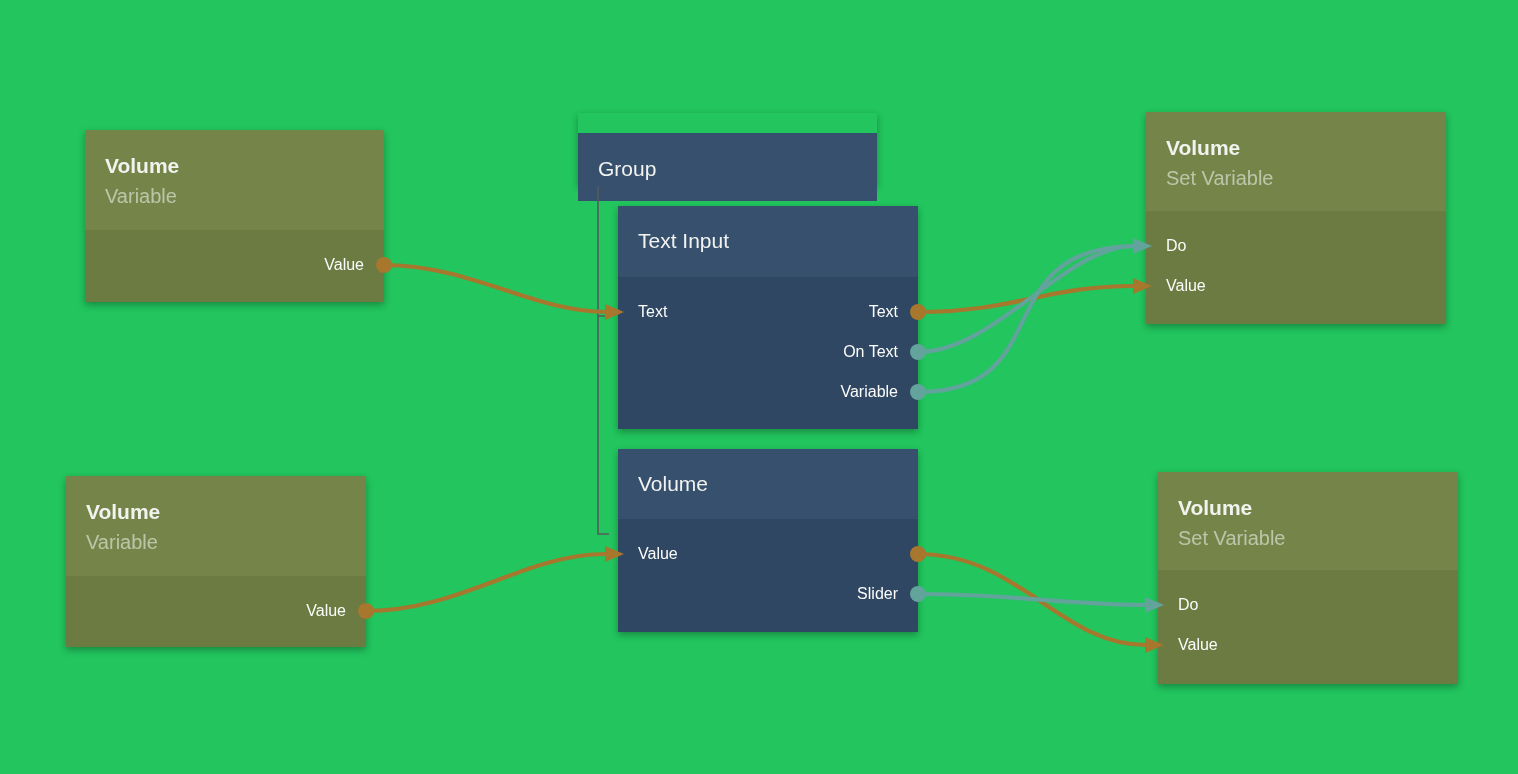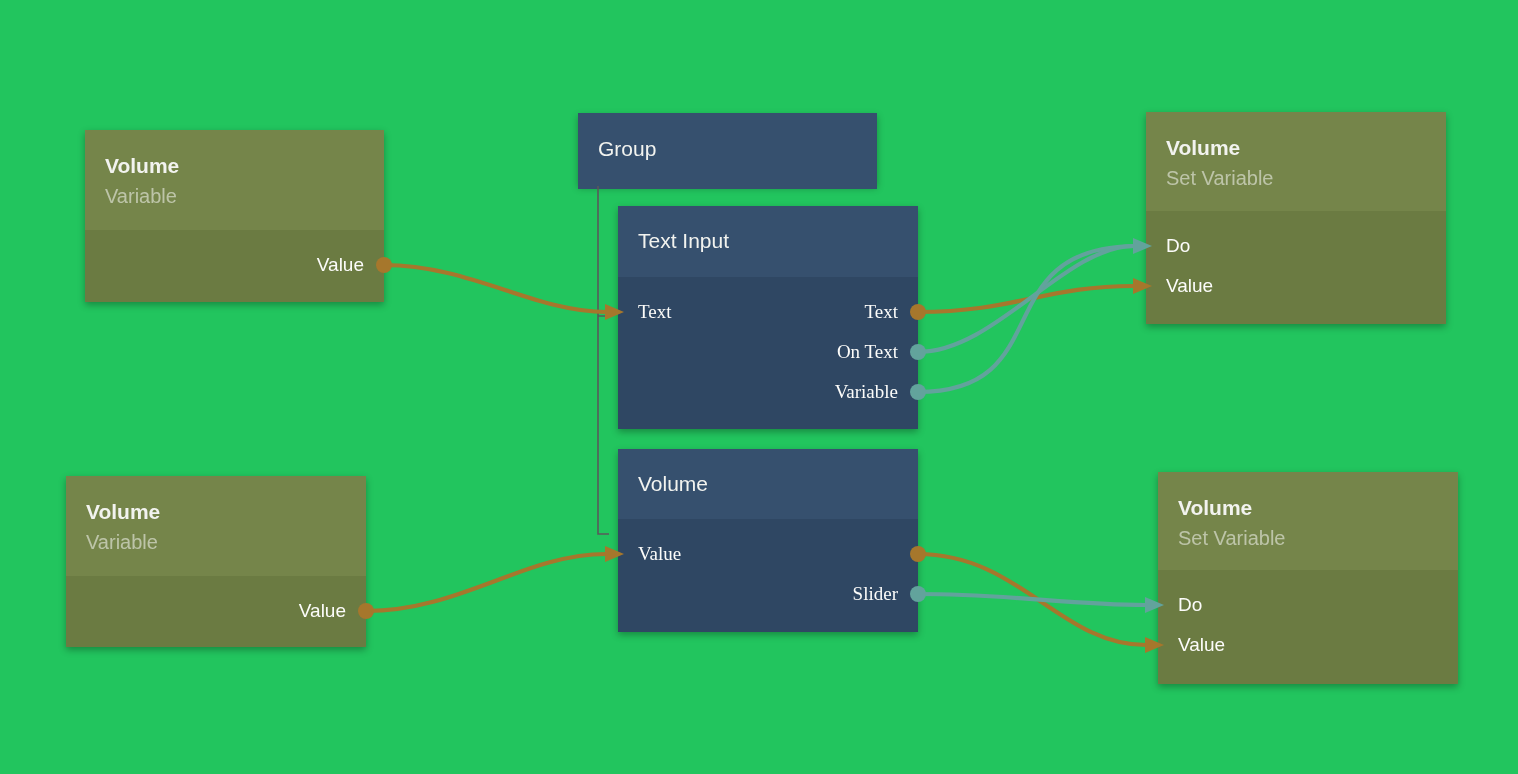--- a/index.html
+++ b/index.html
@@ -14,21 +14,21 @@
     width: 1518px; height: 774px;
     background: #22c55e;
   }
   .node {
     position: absolute;
     box-shadow: 0 3px 7px rgba(0,0,0,0.30);
   }
   .node-green .header { background: #75854a; }
   .node-green .body   { background: #6b7b42; }
   .node-blue  .header { background: #36506e; }
-  .node-blue  .body   { background: #2f4763; font-family: Liberation Serif, serif; }
+  .node-blue  .body   { background: #2f4763; }
   .header {
     box-sizing: border-box;
     padding: 21px 20px 0 20px;
   }
   .title {
     font-size: 21px;
     line-height: 30px;
     color: #f2f3ef;
     white-space: nowrap;
   }
@@ -43,21 +43,21 @@
   .body {
     box-sizing: border-box;
     padding-top: 15px;
     position: relative;
     width: 100%;
   }
   .row {
     position: relative;
     height: 40px;
     line-height: 40px;
-    font-size: 19px;
+    font-size: 16px;
     color: #fcfcfa;
     white-space: nowrap;
   }
   .label-left  { margin-left: 20px; }
   .label-right { position: absolute; right: 20px; top: 0; }
   svg.overlay {
     position: absolute;
     left: 0; top: 0;
     width: 1518px; height: 774px;
     pointer-events: none;
@@ -94,21 +94,21 @@
       <div class="subtitle">Variable</div>
     </div>
     <div class="body" style="height:71px;">
       <div class="row">
         <span class="label-right">Value</span>
       </div>
     </div>
   </div>
 
   <div class="node node-blue" style="left:578px; top:113px; width:299px; height:72px;">
-    <div class="header" style="height:76px;">
+    <div class="header" style="height:68px;margin-top:20px;">
       <div class="title">Group</div>
     </div>
   </div>
 
   <div class="node node-blue" style="left:618px; top:206px; width:300px; height:223px;">
     <div class="header" style="height:71px; padding-top:20px;">
       <div class="title">Text Input</div>
     </div>
     <div class="body" style="height:152px;">
       <div class="row">

